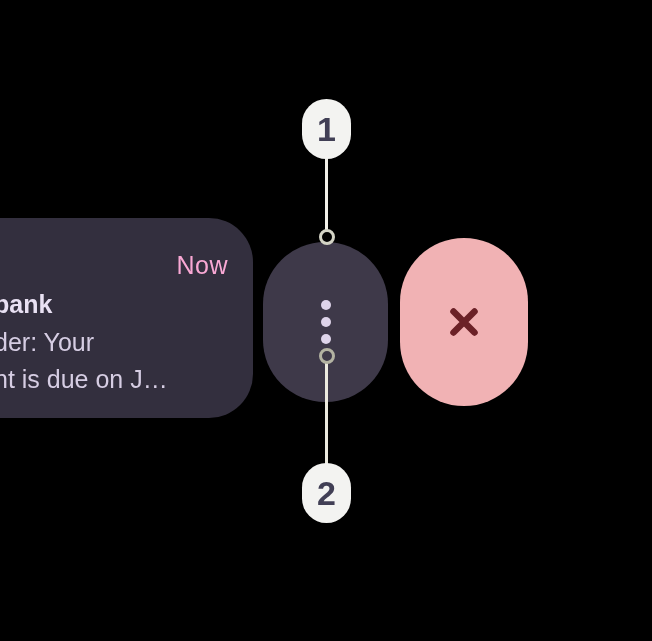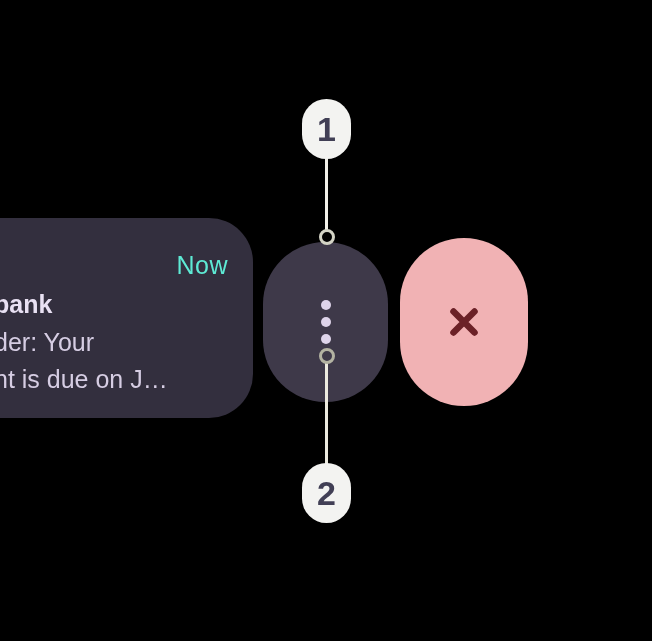--- a/index.html
+++ b/index.html
@@ -15,21 +15,21 @@
   
   .card {
     position: absolute;
     left: -84px; top: 218px;
     width: 337px; height: 200px;
     background: #332f3e;
     border-radius: 44px;
   }
   .card .now {
     position: absolute; top: 33px; right: 25px;
-    font-size: 25px; color: #5eead4; letter-spacing: 0.5px;
+    font-size: 25px; color: #f9a8d4; letter-spacing: 0.5px;
   }
   .card .title {
     position: absolute; left: 78px; top: 72px;
     font-size: 25px; font-weight: 700; color: #e9e1f3;
     white-space: nowrap;
   }
   .card .line1 {
     position: absolute; left: 78px; top: 110px;
     font-size: 25px; color: #d6cde3; white-space: nowrap;
   }

